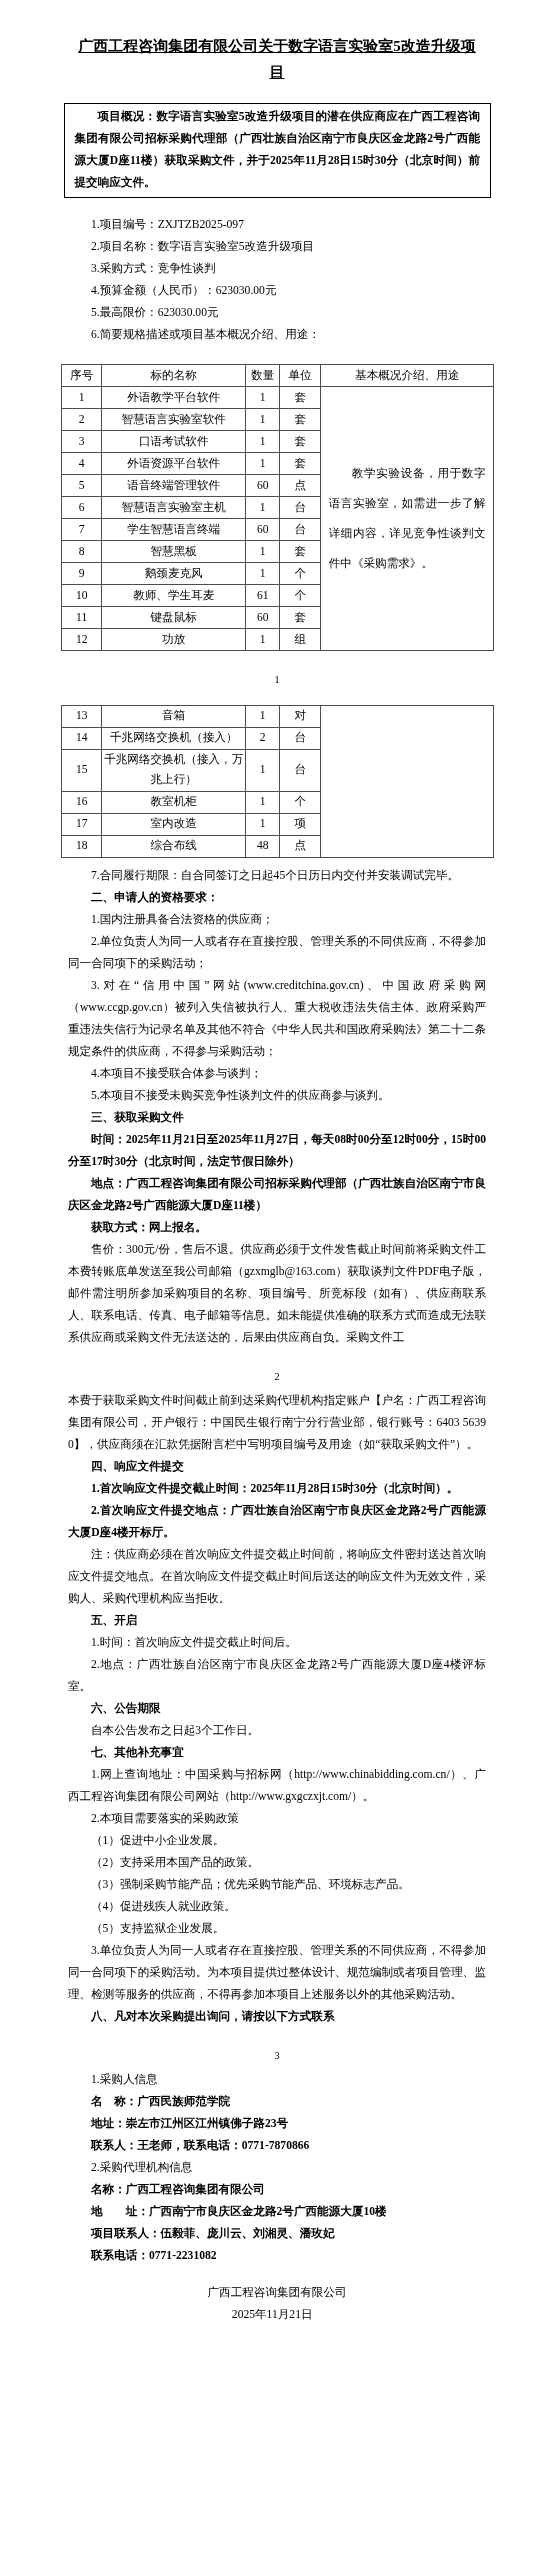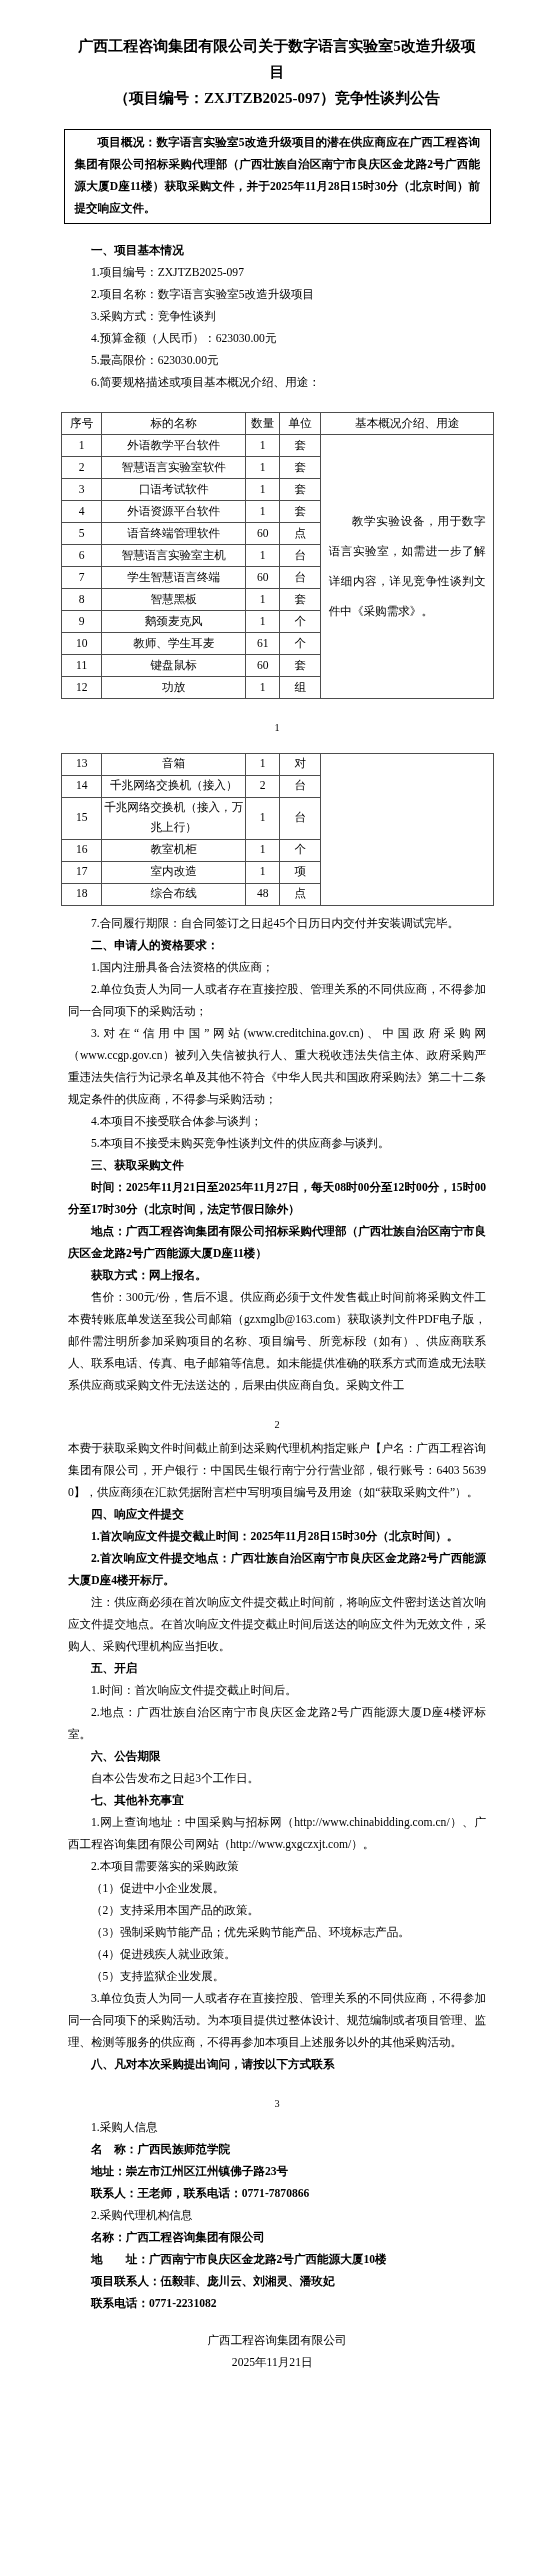--- a/index.html
+++ b/index.html
@@ -16,20 +16,21 @@
   }
   .doc {
     padding: 0 62px 0 68px; 
   }
   .title {
     font-size: 15px;
     font-weight: bold;
     text-align: center;
     line-height: 26px;
     margin: 33px 6.8px 0 6.8px;
+    text-decoration: underline;
   }
   .overview-box {
     border: 1.4px solid #000;
     margin: 18px -4.8px 16px -4.1px;
     padding: 2.1px 9.6px 3.4px 9.6px;
   }
   .overview-box p {
     font-weight: bold;
   }
   p {
@@ -80,27 +81,25 @@
     padding-right: 9.6px;
   }
   .gap-bottom { height: 346px; }
 </style>
 </head>
 <body>
 
 <div class="doc">
 
   <div class="title">广西工程咨询集团有限公司关于数字语言实验室5改造升级项目</div>
-  <div class="title" style="margin-top:0;">（项目编号：ZXJTZB2025-097）竞争性谈判公告</div>
 
   <div class="overview-box">
     <p class="indent">项目概况：数字语言实验室5改造升级项目的潜在供应商应在广西工程咨询集团有限公司招标采购代理部（广西壮族自治区南宁市良庆区金龙路2号广西能源大厦D座11楼）获取采购文件，并于2025年11月28日15时30分（北京时间）前提交响应文件。</p>
   </div>
 
-  <p class="indent bold">一、项目基本情况</p>
   <p class="indent">1.项目编号：ZXJTZB2025-097</p>
   <p class="indent">2.项目名称：数字语言实验室5改造升级项目</p>
   <p class="indent">3.采购方式：竞争性谈判</p>
   <p class="indent">4.预算金额（人民币）：623030.00元</p>
   <p class="indent">5.最高限价：623030.00元</p>
   <p class="indent">6.简要规格描述或项目基本概况介绍、用途：</p>
 
   <table class="items">
     <colgroup>
         <col style="width:40px">

